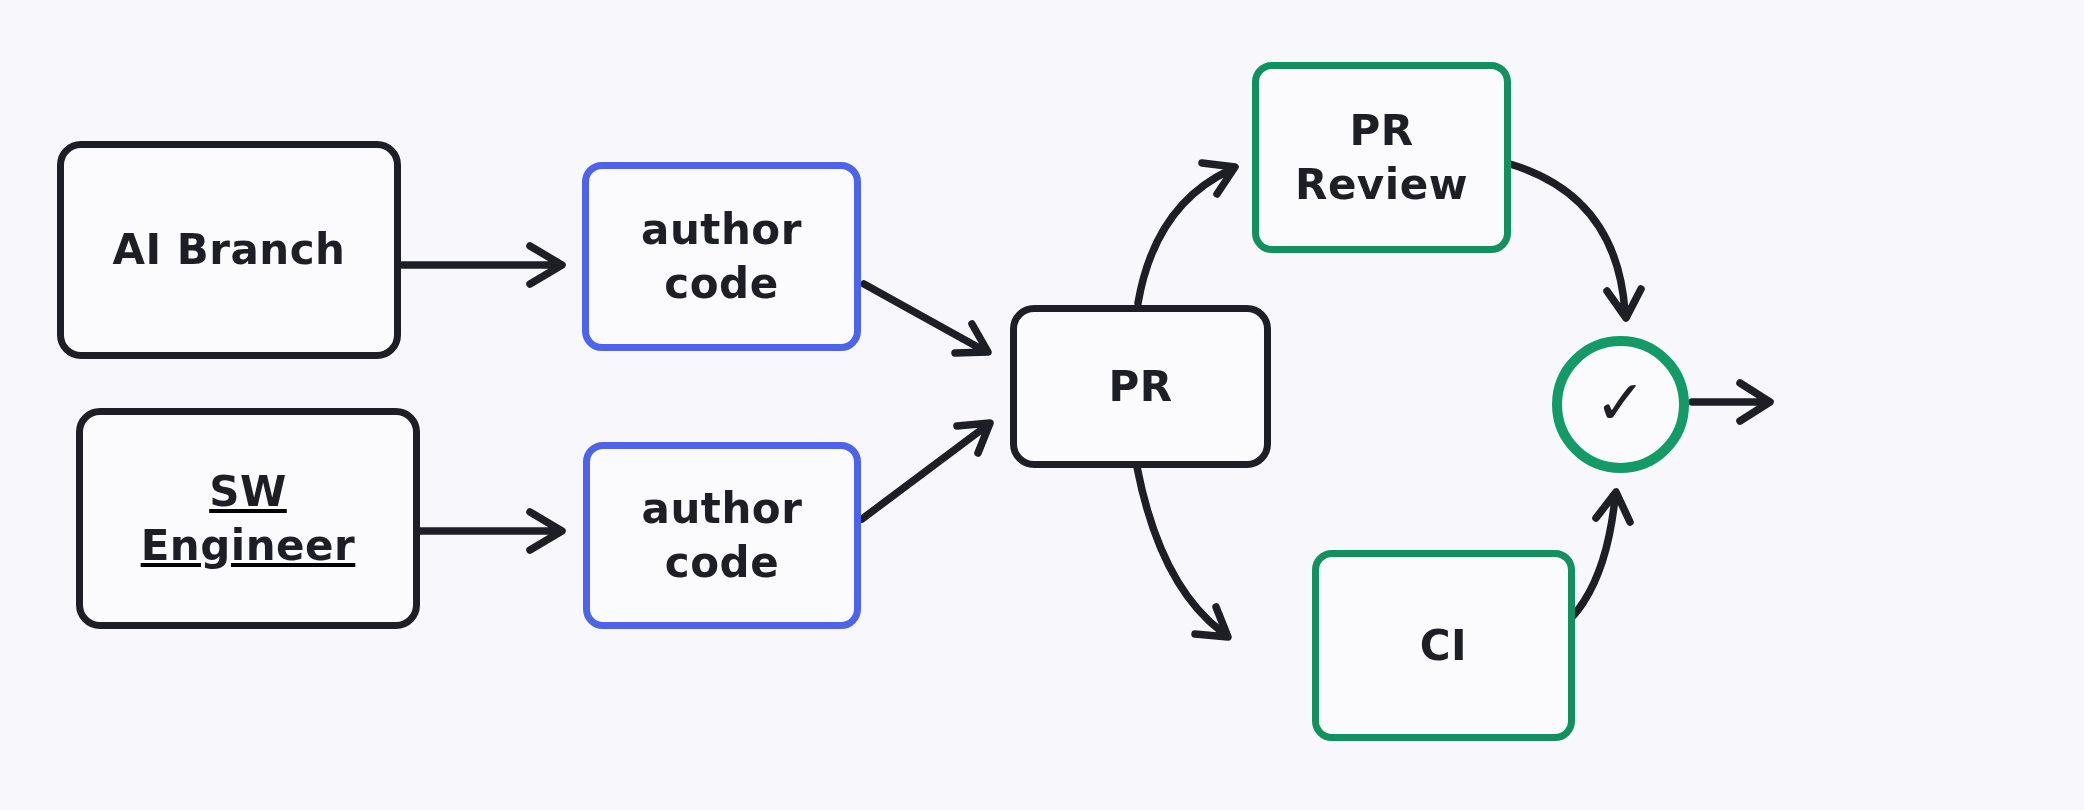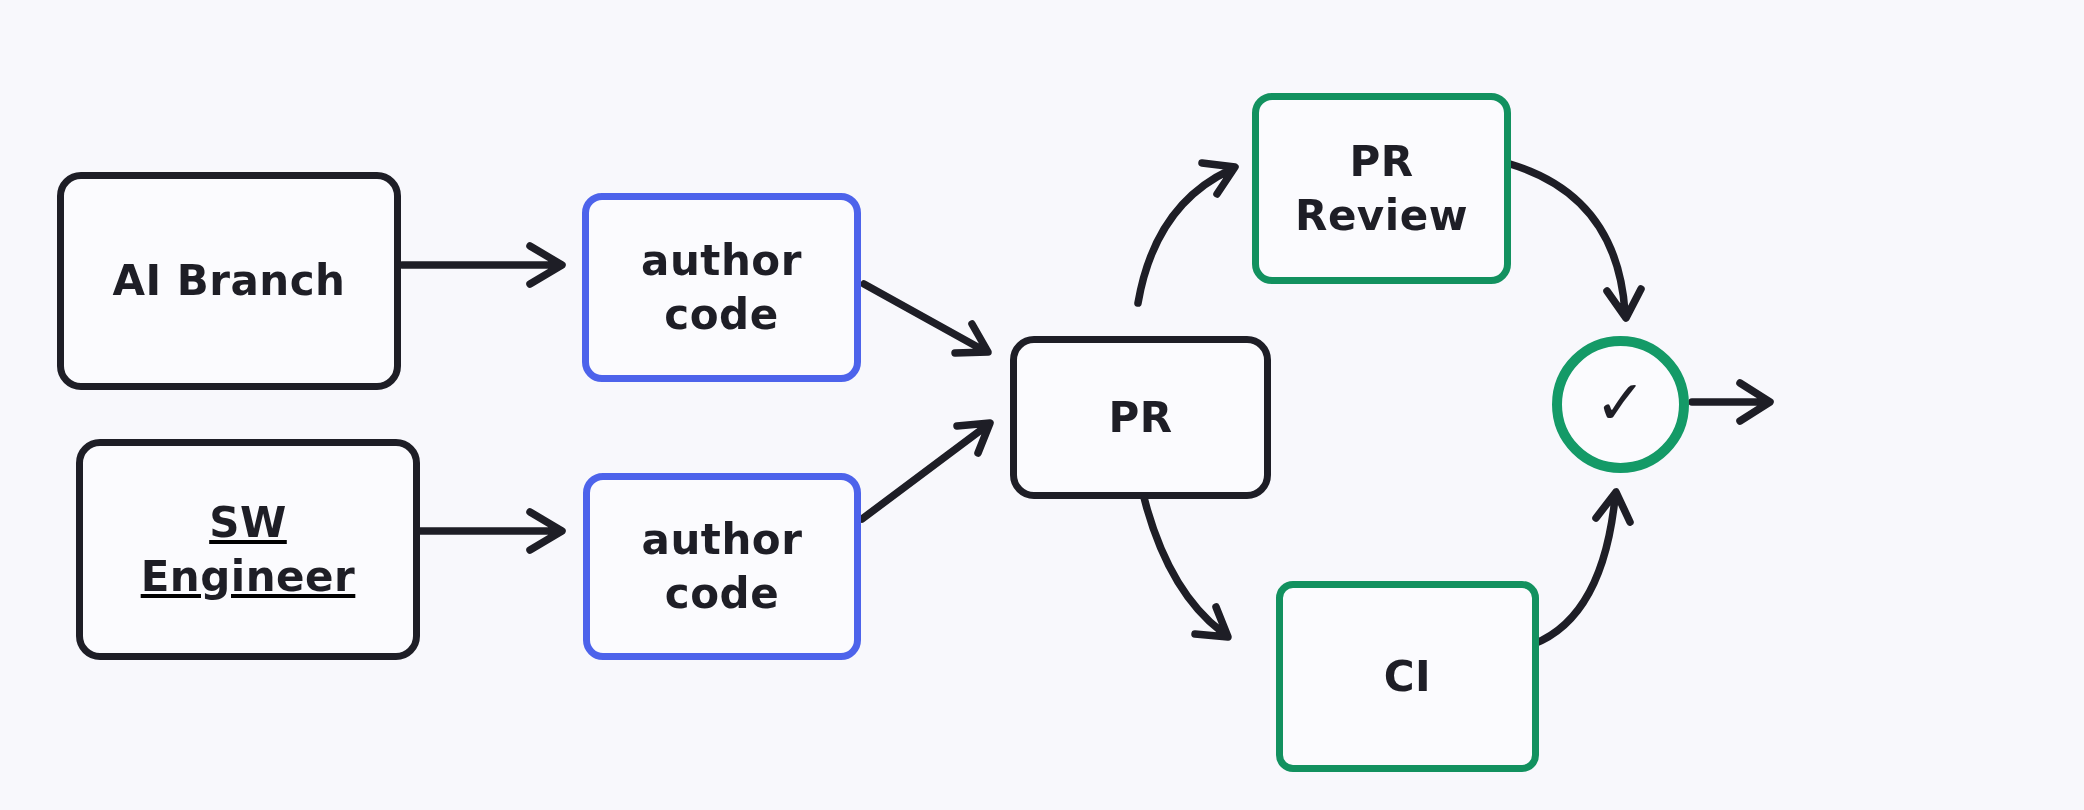--- a/index.html
+++ b/index.html
@@ -32,21 +32,20 @@
   .node {
     position: absolute;
     box-sizing: border-box;
     background: #fbfbfe;
     border: 7px solid #1e1e26;
     border-radius: 24px;
     display: flex;
     align-items: center;
     justify-content: center;
     text-align: center;
-    margin-top: 31px;
   }
   .node.stroke-blue  { border-color: #4d63eb; border-radius: 20px; }
   .node.stroke-green { border-color: #12915f; border-radius: 20px; }
   .label {
     font-size: 42px;
     font-weight: 700;
     color: #1e1e26;
     line-height: 1.28;
     letter-spacing: 0.5px;
     white-space: pre-line;
@@ -72,21 +71,21 @@
     line-height: 1;
     transform: translateY(-2px);
   }
   
   #node-ai-agent            { left: 57px;   top: 141px; width: 344px; height: 218px; }
   #node-sw-engineer         { left: 76px;   top: 408px; width: 344px; height: 221px; text-decoration: underline; }
   #node-author-code-top     { left: 582px;  top: 162px; width: 279px; height: 189px; }
   #node-author-code-bottom  { left: 583px;  top: 442px; width: 278px; height: 187px; }
   #node-pr                  { left: 1010px; top: 305px; width: 261px; height: 163px; }
   #node-pr-review           { left: 1252px; top: 62px;  width: 259px; height: 191px; }
-  #node-ci                  { left: 1276px; top: 550px; width: 263px; height: 191px; border-radius: 17px; }
+  #node-ci                  { left: 1312px; top: 550px; width: 263px; height: 191px; }
   #node-main-branch         { left: 1793px; top: 308px; width: 261px; height: 196px; }
 </style>
 </head>
 <body>
 
 <div class="canvas">
 
   <svg class="edges" viewBox="0 0 2084 810" xmlns="http://www.w3.org/2000/svg">
     <path d="M 402 265 L 556 265 M 530 246 L 562 265 L 530 284"></path>
     <path d="M 405 531 L 556 531 M 530 512 L 562 531 L 530 550"></path>

